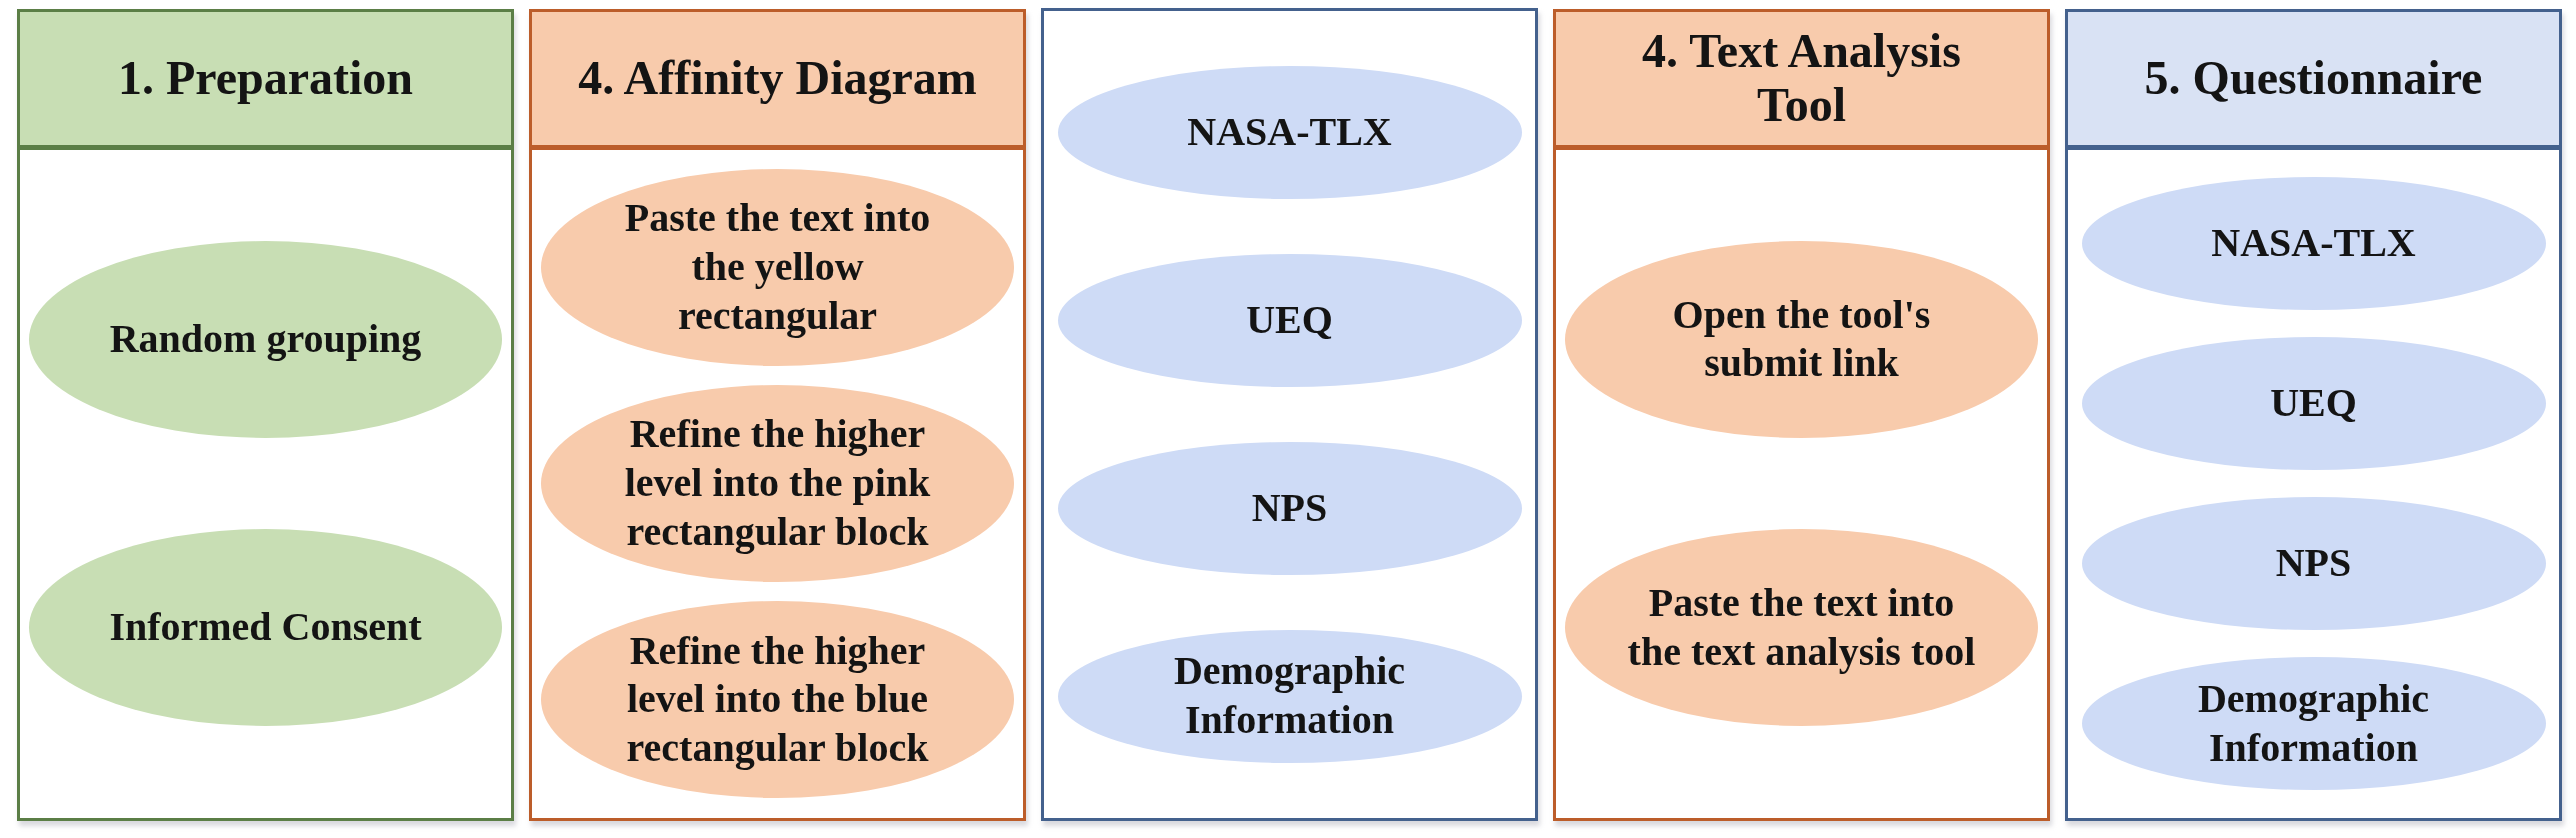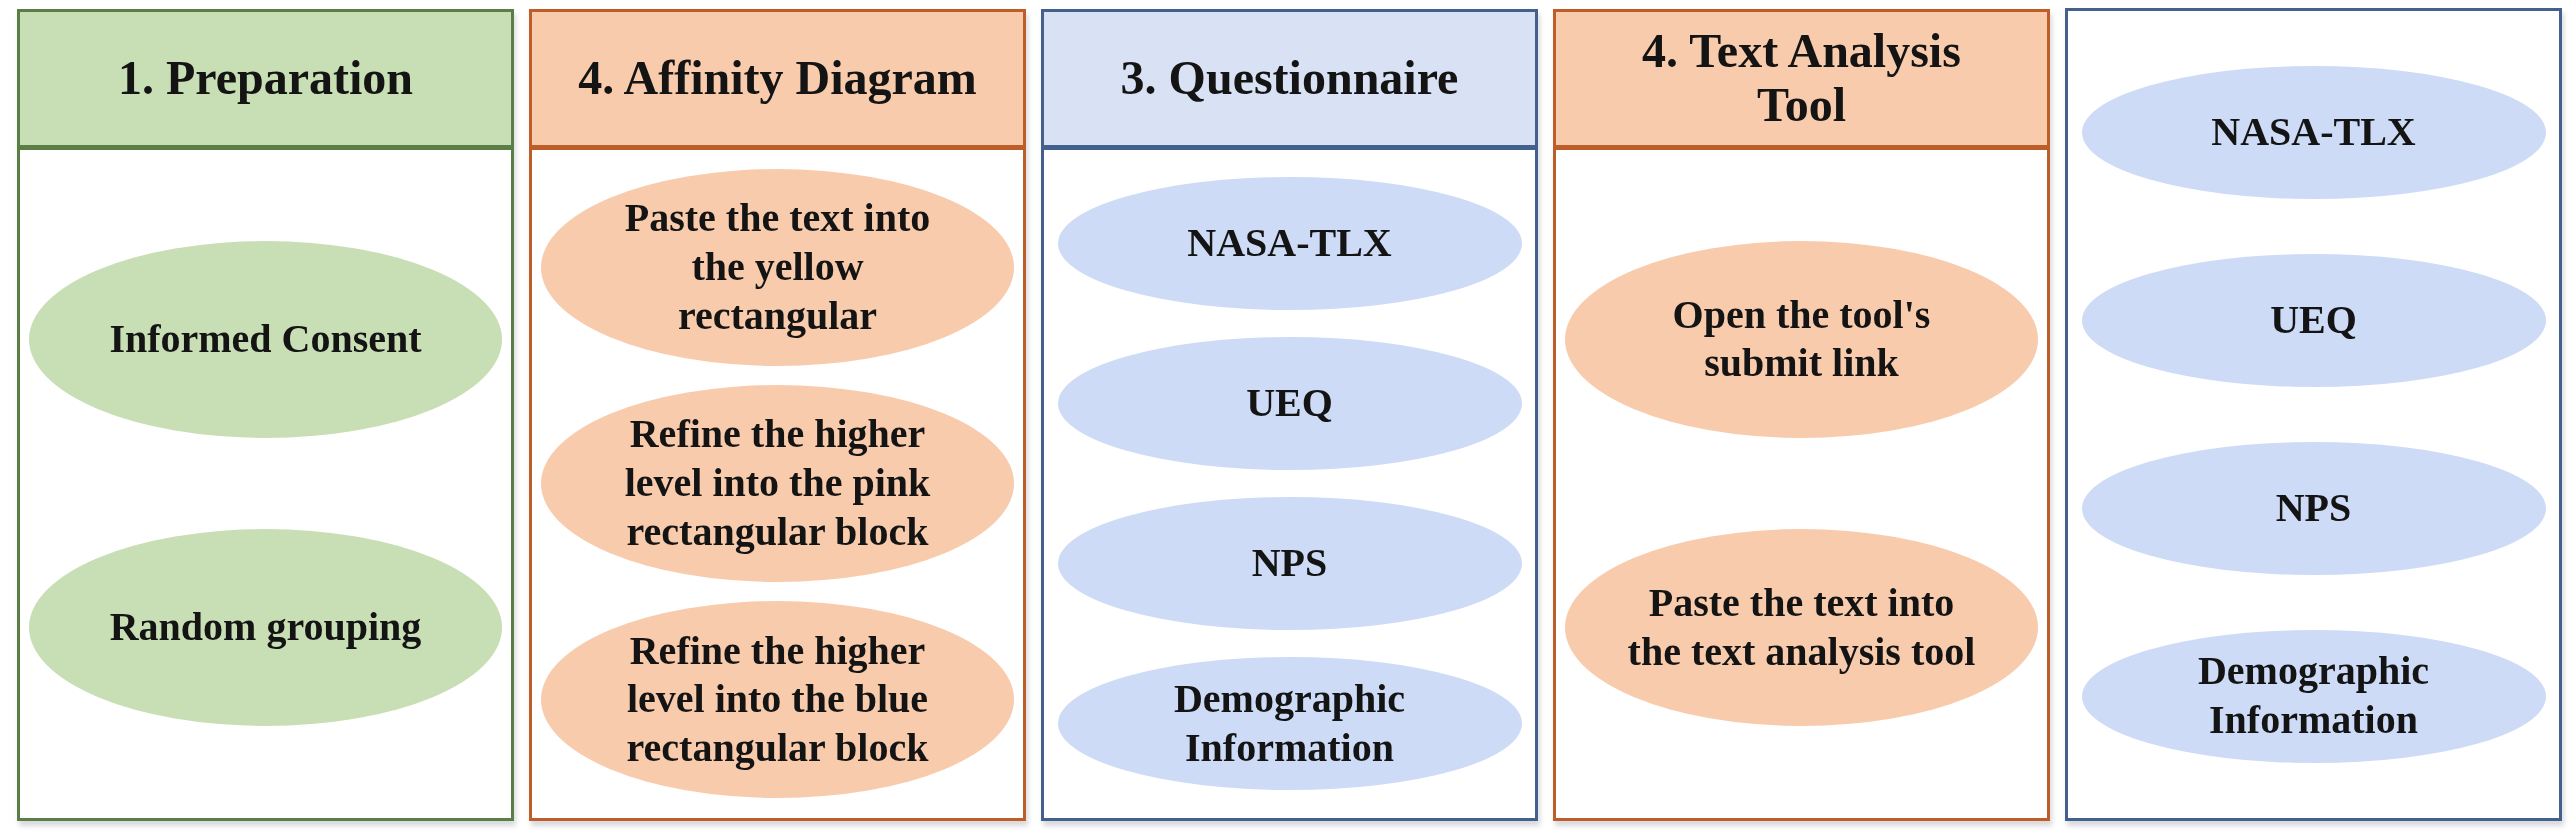--- a/index.html
+++ b/index.html
@@ -85,25 +85,25 @@
 </head>
 <body>
 
 <div class="board" id="board">
   <section class="column items-3" style="--fill: #c8deb4; --oval: #c8deb4; --border: #5b7e46;">
     <header class="col-header">
       <span class="header-text">1. Preparation</span>
     </header>
     <div class="col-body">
   <div class="oval">
-    <span class="oval-text">Informed Consent</span>
+    <span class="oval-text">Random grouping</span>
   </div>
 
   <div class="oval">
-    <span class="oval-text">Random grouping</span>
+    <span class="oval-text">Informed Consent</span>
   </div>
 
 </div>
   </section>
 
   <section class="column items-3" style="--fill: #f8cbac; --oval: #f8cbac; --border: #bc5d2a;">
     <header class="col-header">
       <span class="header-text">4. Affinity Diagram</span>
     </header>
     <div class="col-body">
@@ -121,23 +121,20 @@
 
   <div class="oval">
     <span class="oval-text">Refine the higher
 level into the blue
 rectangular block</span>
   </div>
 </div>
   </section>
 
   <section class="column items-4" style="--fill: #d9e2f4; --oval: #cedbf6; --border: #44618d;">
-    <header class="col-header">
-      <span class="header-text">3. Questionnaire</span>
-    </header>
     <div class="col-body">
   <div class="oval">
     <span class="oval-text">NASA-TLX</span>
   </div>
 
   <div class="oval">
     <span class="oval-text">UEQ</span>
   </div>
 
   <div class="oval">
@@ -164,20 +161,23 @@
 
   <div class="oval">
     <span class="oval-text">Paste the text into
 the text analysis tool</span>
   </div>
 
 </div>
   </section>
 
   <section class="column items-4" style="--fill: #d9e2f4; --oval: #cedbf6; --border: #44618d;">
+    <header class="col-header">
+      <span class="header-text">5. Questionnaire</span>
+    </header>
     <div class="col-body">
   <div class="oval">
     <span class="oval-text">NASA-TLX</span>
   </div>
 
   <div class="oval">
     <span class="oval-text">UEQ</span>
   </div>
 
   <div class="oval">

